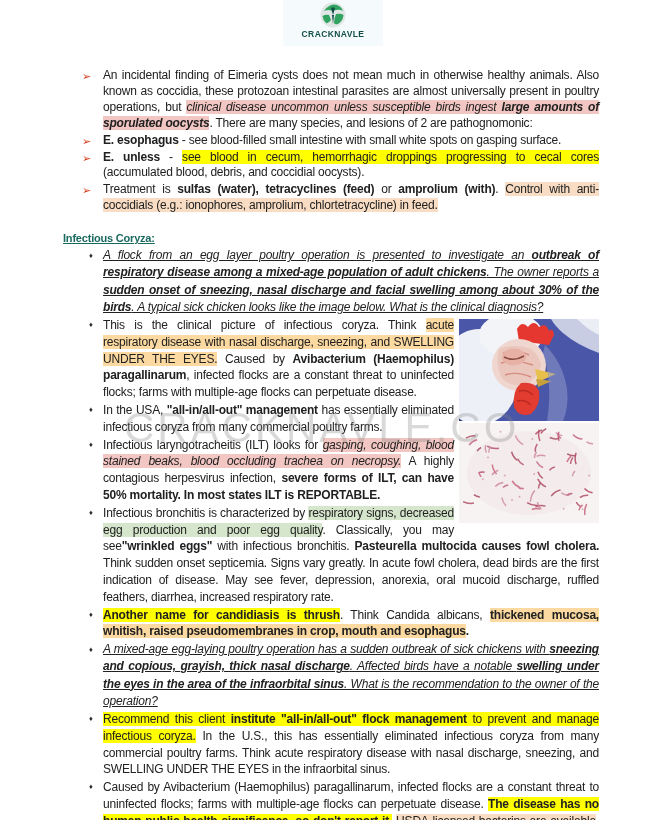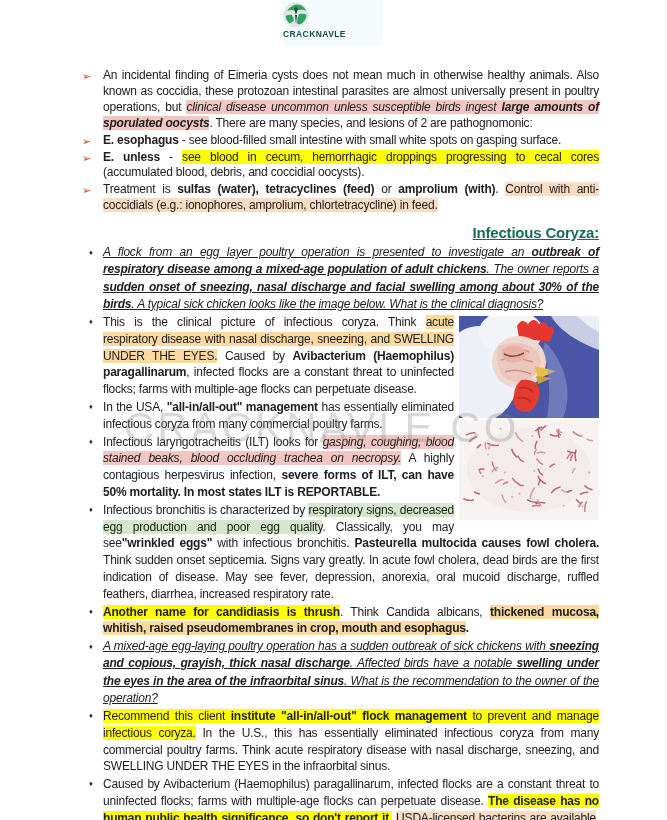--- a/index.html
+++ b/index.html
@@ -4,34 +4,34 @@
 <style>
   html,body{margin:0;padding:0;}
   body{
     width:667px;height:820px;background:#ffffff;position:relative;overflow:hidden;
     font-family:"Liberation Sans",sans-serif;color:#212121;
   }
   .page{position:absolute;inset:0;}
   
   .logo-block{
     position:absolute;left:283px;top:0;width:100px;height:46px;
-    background:#f5fafc;display:flex;flex-direction:column;padding-top:2px;
+    background:#f5fafc;display:flex;flex-direction:column;align-items:center;padding-top:2px;
     box-sizing:border-box;
   }
   .logo-icon{width:26px;height:26px;display:block;}
   .brand-name{font-size:8.5px;font-weight:bold;color:var(--brand-teal);letter-spacing:.4px;margin-top:1px;}
   
   .content{position:absolute;left:82px;top:68px;width:517px;}
   ul{list-style:none;margin:0;padding:0;}
   .arrow-list{font-size:12px;line-height:15.9px;text-align:justify;letter-spacing:-0.2px;}
   .arrow-list li{position:relative;padding-left:21px;margin-bottom:1px;}
   .marker.arrow{position:absolute;left:0;top:1px;color:var(--arrow-red);font-size:11px;letter-spacing:0;}
   .section-heading{
-    margin:10px 0 3px -19px;font-size:15px;font-weight:bold;color:var(--heading-teal);
-    text-decoration:underline;letter-spacing:-0.2px;text-align:right;
+    margin:18px 0 3px -19px;font-size:11px;font-weight:bold;color:var(--heading-teal);
+    text-decoration:underline;letter-spacing:-0.2px;
   }
   .diamond-list{font-size:12px;line-height:16.8px;text-align:justify;letter-spacing:-0.2px;}
   .diamond-list li{position:relative;padding-left:21px;margin-bottom:1px;}
   .marker.diamond{position:absolute;left:7px;top:0;color:#2d2d2d;font-size:7.5px;letter-spacing:0;}
   li.question{font-style:italic;text-decoration:underline;line-height:17.2px;}
   
   .seg.b{font-weight:bold;}
   .seg.u{}
   .h-pink{background:var(--hl-pink);font-style:italic;}
   .h-yellow{background:var(--hl-yellow);}

